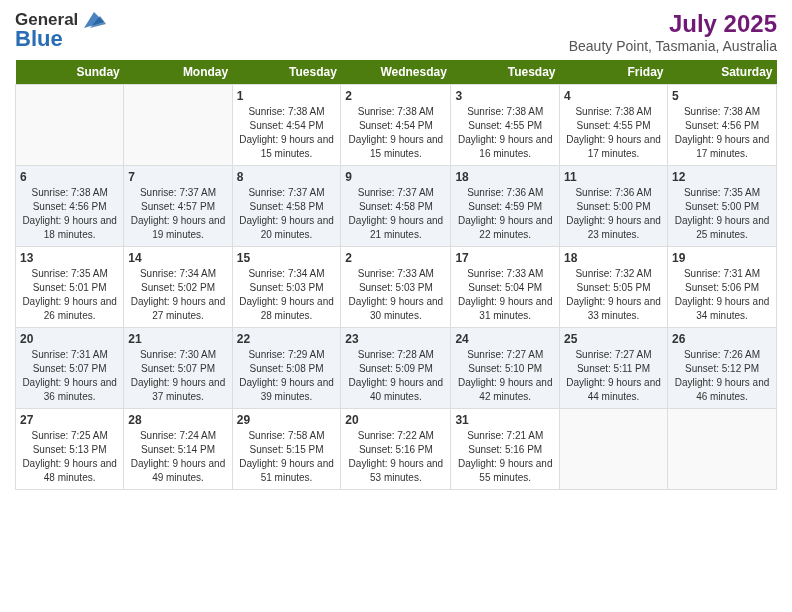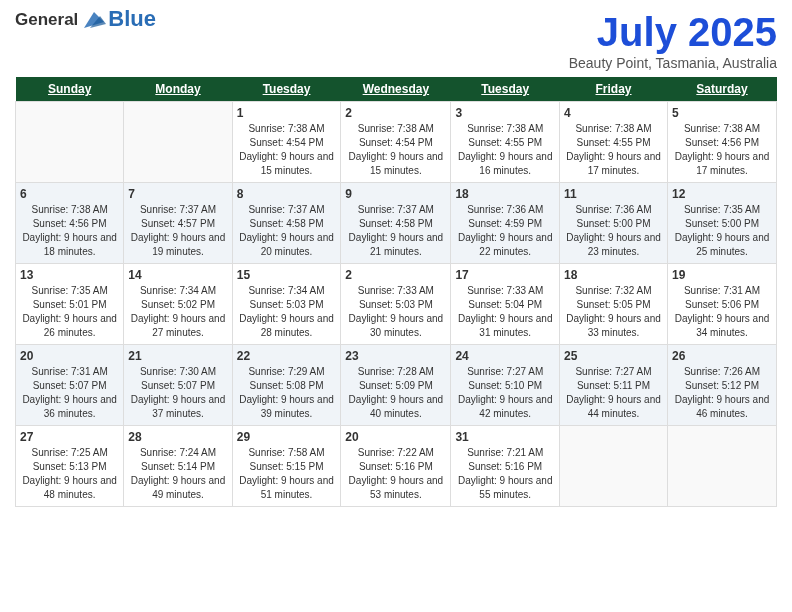--- a/index.html
+++ b/index.html
@@ -11,52 +11,52 @@
       padding: 10px 15px;
     }
     .header-area {
       display: flex;
       justify-content: space-between;
       align-items: flex-start;
       margin-bottom: 6px;
     }
     .logo-wrapper {
       display: flex;
+      flex-direction: column;
       align-items: flex-start;
     }
     .logo-row {
       display: flex;
       align-items: center;
     }
     .title-area {
       text-align: right;
     }
     .main-title {
-      font-size: 40px;
+      font-size: 24px;
       font-weight: bold;
-      color: #1d4ed8;
+      color: #701a75;
     }
     .sub-title {
       font-size: 14px;
       color: #555;
       text-align: right;
     }
     table {
       width: 100%;
       border-collapse: collapse;
       font-size: 11px;
     }
     thead th {
-      background: #14532d;
+      background: #4d7c0f;
       color: #fff;
       padding: 5px 4px;
-      text-align: center;
+      text-align: right;
       font-size: 12px;
       font-weight: bold;
-      text-decoration: underline;
     }
     tbody tr {
       vertical-align: top;
     }
     tbody tr:nth-child(odd) {
       background: #fff;
     }
     tbody tr:nth-child(even) {
       background: #f0f4f8;
     }

